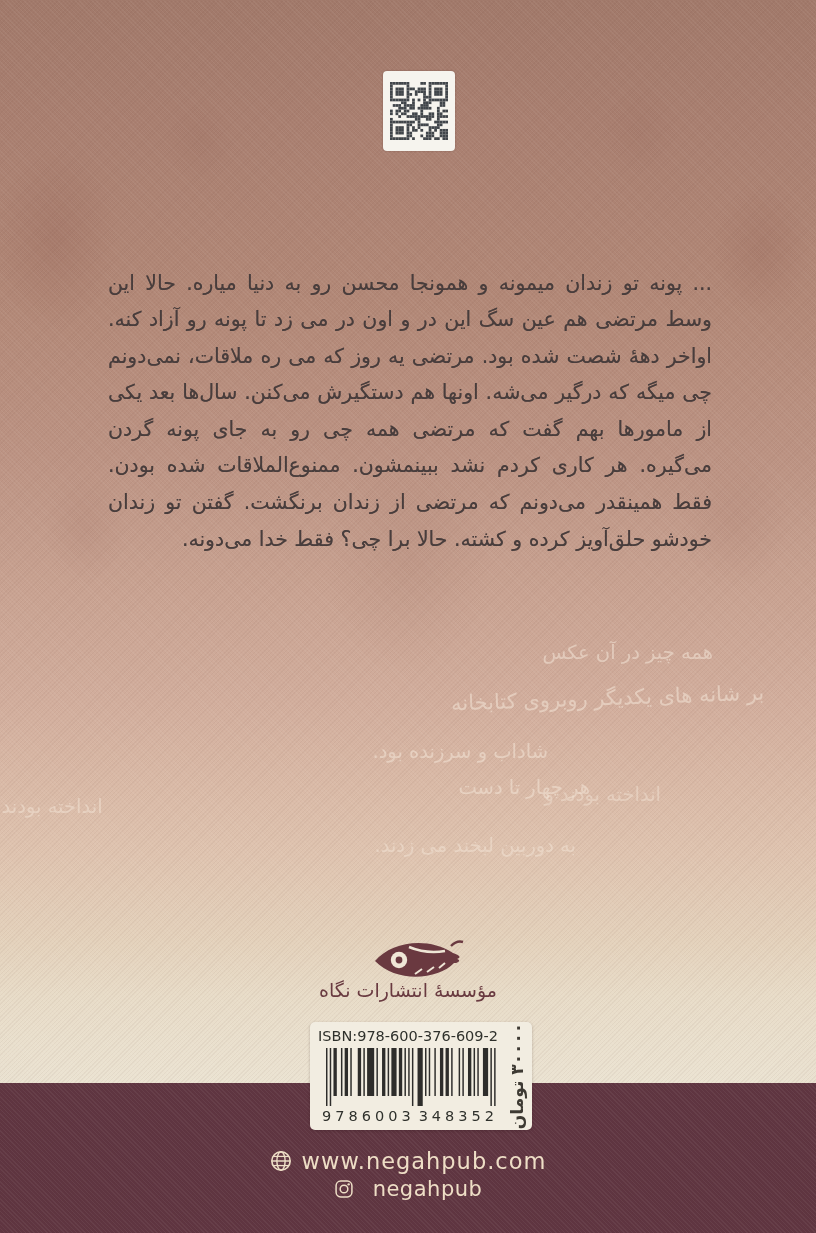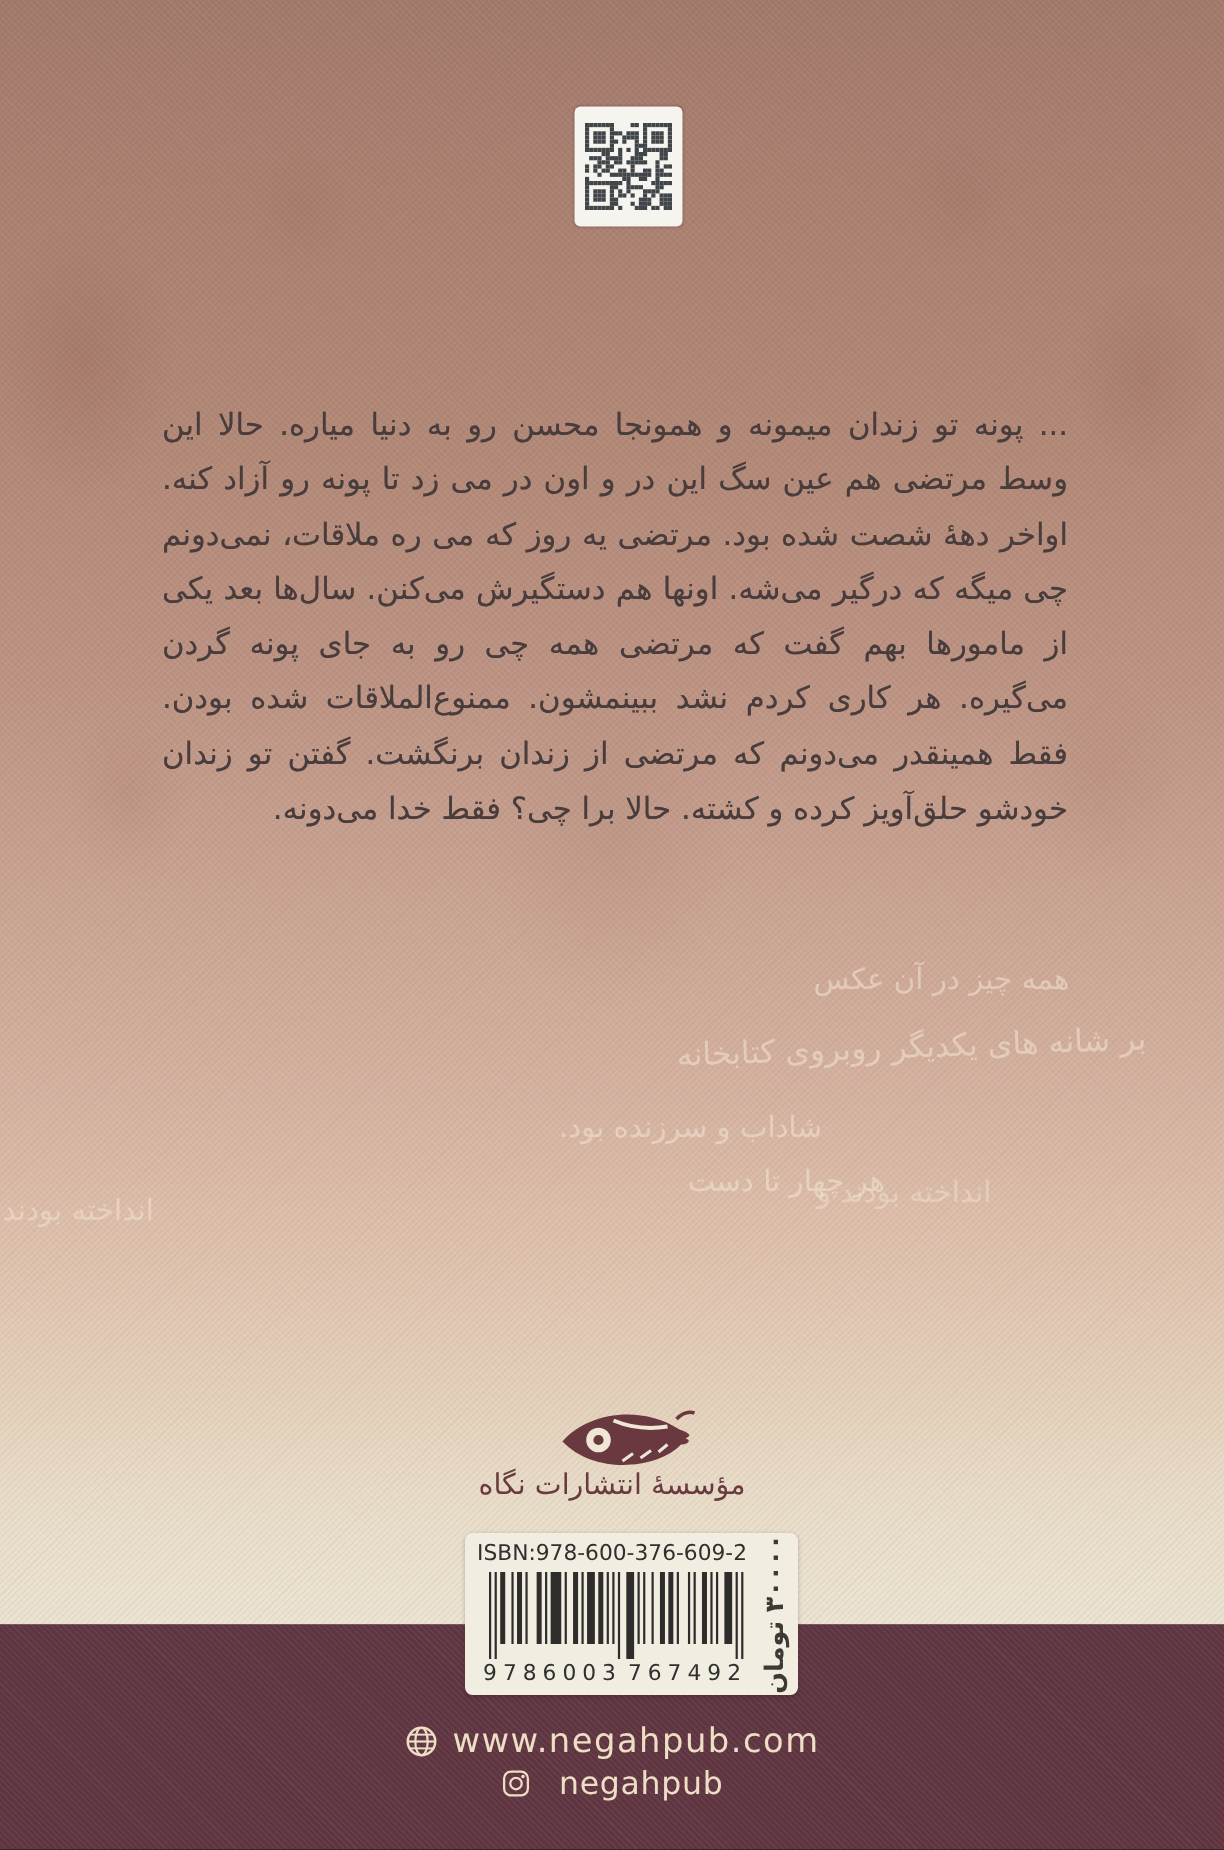--- a/index.html
+++ b/index.html
@@ -354,20 +354,21 @@
   </div>
 
   <p class="blurb">... پونه تو زندان میمونه و همونجا محسن رو به دنیا میاره. حالا این وسط مرتضی هم عین سگ این در و اون در می زد تا پونه رو آزاد کنه. اواخر دههٔ شصت شده بود. مرتضی یه روز که می ره ملاقات، نمی‌دونم چی میگه که درگیر می‌شه. اونها هم دستگیرش می‌کنن. سال‌ها بعد یکی از مامورها بهم گفت که مرتضی همه چی رو به جای پونه گردن می‌گیره. هر کاری کردم نشد ببینمشون. ممنوع‌الملاقات شده بودن. فقط همینقدر می‌دونم که مرتضی از زندان برنگشت. گفتن تو زندان خودشو حلق‌آویز کرده و کشته. حالا برا چی؟ فقط خدا می‌دونه.</p>
 
   <span class="wm w1">همه چیز در آن عکس</span>
   <span class="wm w2">بر شانه های یکدیگر روبروی کتابخانه</span>
   <span class="wm w3">شاداب و سرزنده بود.</span>
   <span class="wm w4">هر چهار تا دست</span>
   <span class="wm w5">انداخته بودند و</span>
   <span class="wm w6">انداخته بودند و</span>
+  <span class="wm w7">به دوربین لبخند می زدند.</span>
 
   <div class="logo-wrap">
     <svg width="98" height="48" viewBox="0 0 98 48">
       <path d="M6 27 C 22 8, 58 2, 84 19 C 90 21, 93 23, 88 25 C 92 26, 90 29, 85 29
                C 70 45, 28 50, 6 27 Z" fill="#6a3940"></path>
       <circle cx="30" cy="26" r="8.2" fill="#efe6d6"></circle>
       <circle cx="30" cy="26" r="3.4" fill="#6a3940"></circle>
       <path d="M40 13 C 52 18, 64 19, 76 17" stroke="#efe6d6" stroke-width="2.6" fill="none"></path>
       <path d="M46 40 l7 -5 M58 38 l7 -5 M70 34 l6 -5" stroke="#efe6d6" stroke-width="2" fill="none"></path>
       <path d="M82 12 q6 -6 12 -4" stroke="#6a3940" stroke-width="2.4" fill="none"></path>
@@ -407,21 +408,21 @@
         <rect x="143.98" y="0" width="3.34" height="48" fill="#2e2d2b"></rect>
         <rect x="149.58" y="0" width="1.47" height="48" fill="#2e2d2b"></rect>
         <rect x="153.32" y="0" width="1.47" height="48" fill="#2e2d2b"></rect>
         <rect x="158.92" y="0" width="5.20" height="48" fill="#2e2d2b"></rect>
         <rect x="166.40" y="0" width="1.47" height="58" fill="#2e2d2b"></rect>
         <rect x="170.13" y="0" width="1.47" height="58" fill="#2e2d2b"></rect>
       </svg>
     <div class="bc-digits">
       <span>9</span>
       <span class="grp">786003</span>
-      <span class="grp">767492</span>
+      <span class="grp">348352</span>
     </div>
     <div class="bc-price">
       <span>۳۰۰۰۰ تومان</span>
     </div>
   </div>
 
   <div class="foot-line site-line">
     <svg width="22" height="22" viewBox="0 0 24 24">
       <circle cx="12" cy="12" r="10" fill="none" stroke="#eedec6" stroke-width="1.8"></circle>
       <ellipse cx="12" cy="12" rx="4.5" ry="10" fill="none" stroke="#eedec6" stroke-width="1.6"></ellipse>

